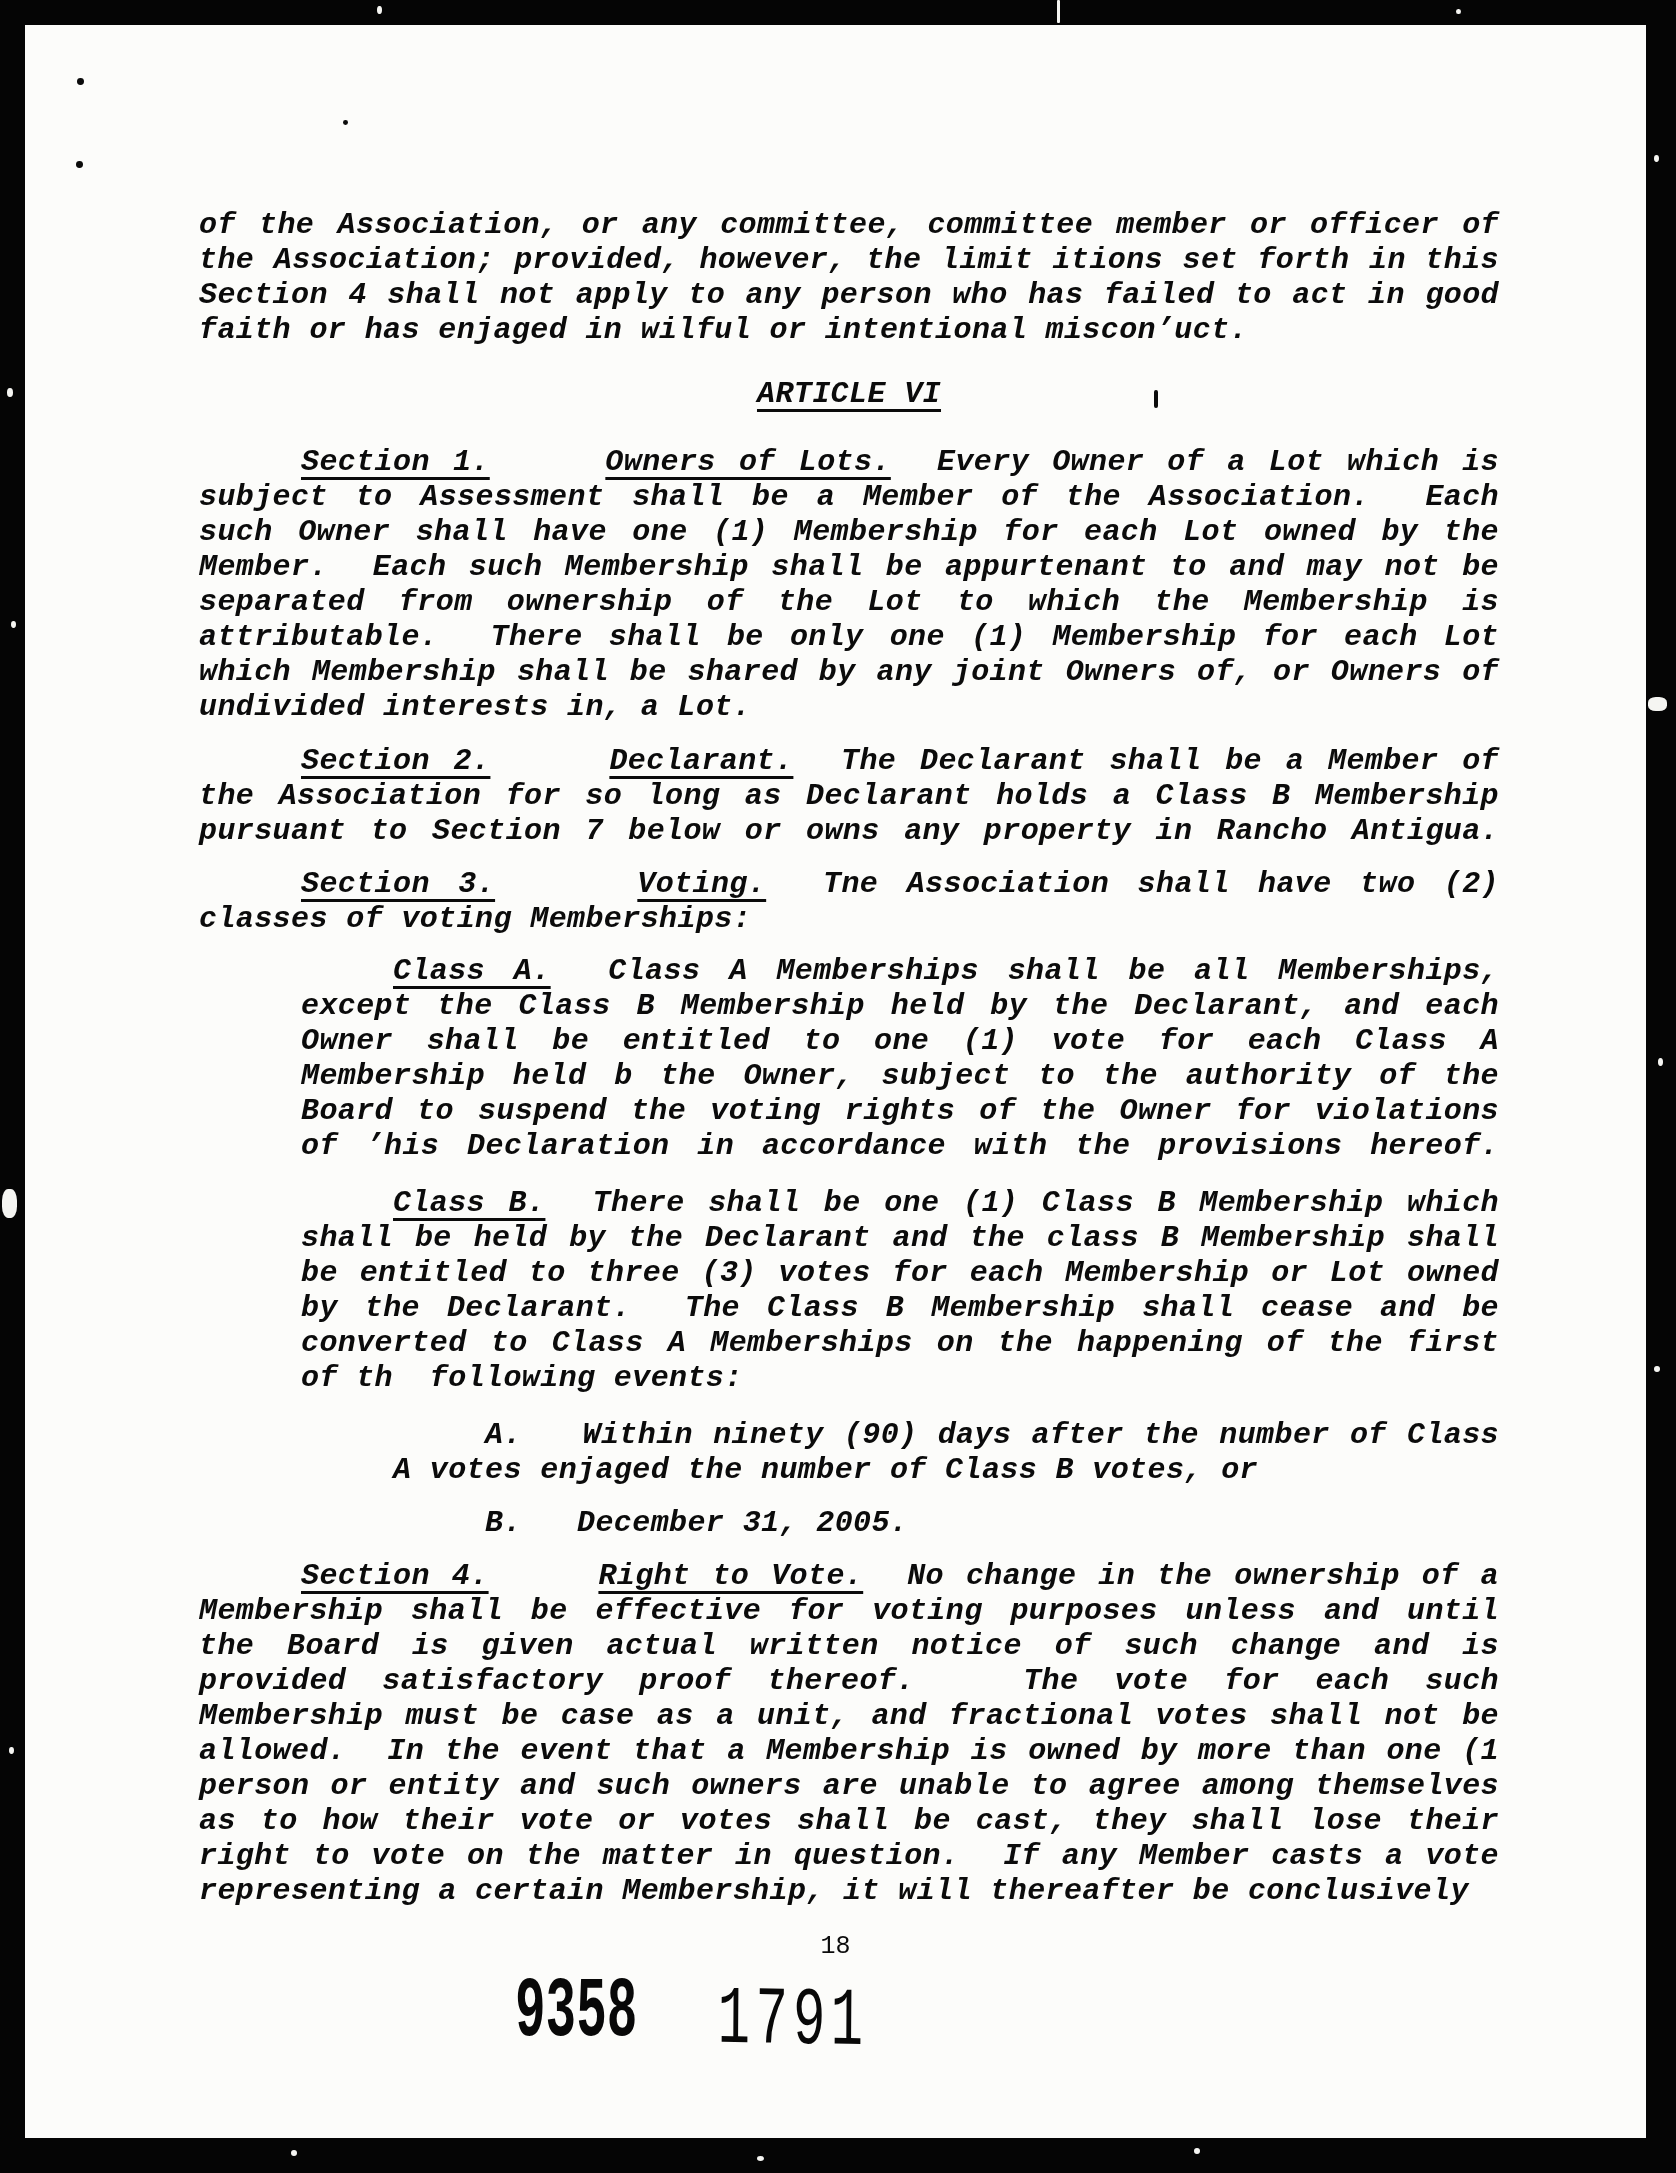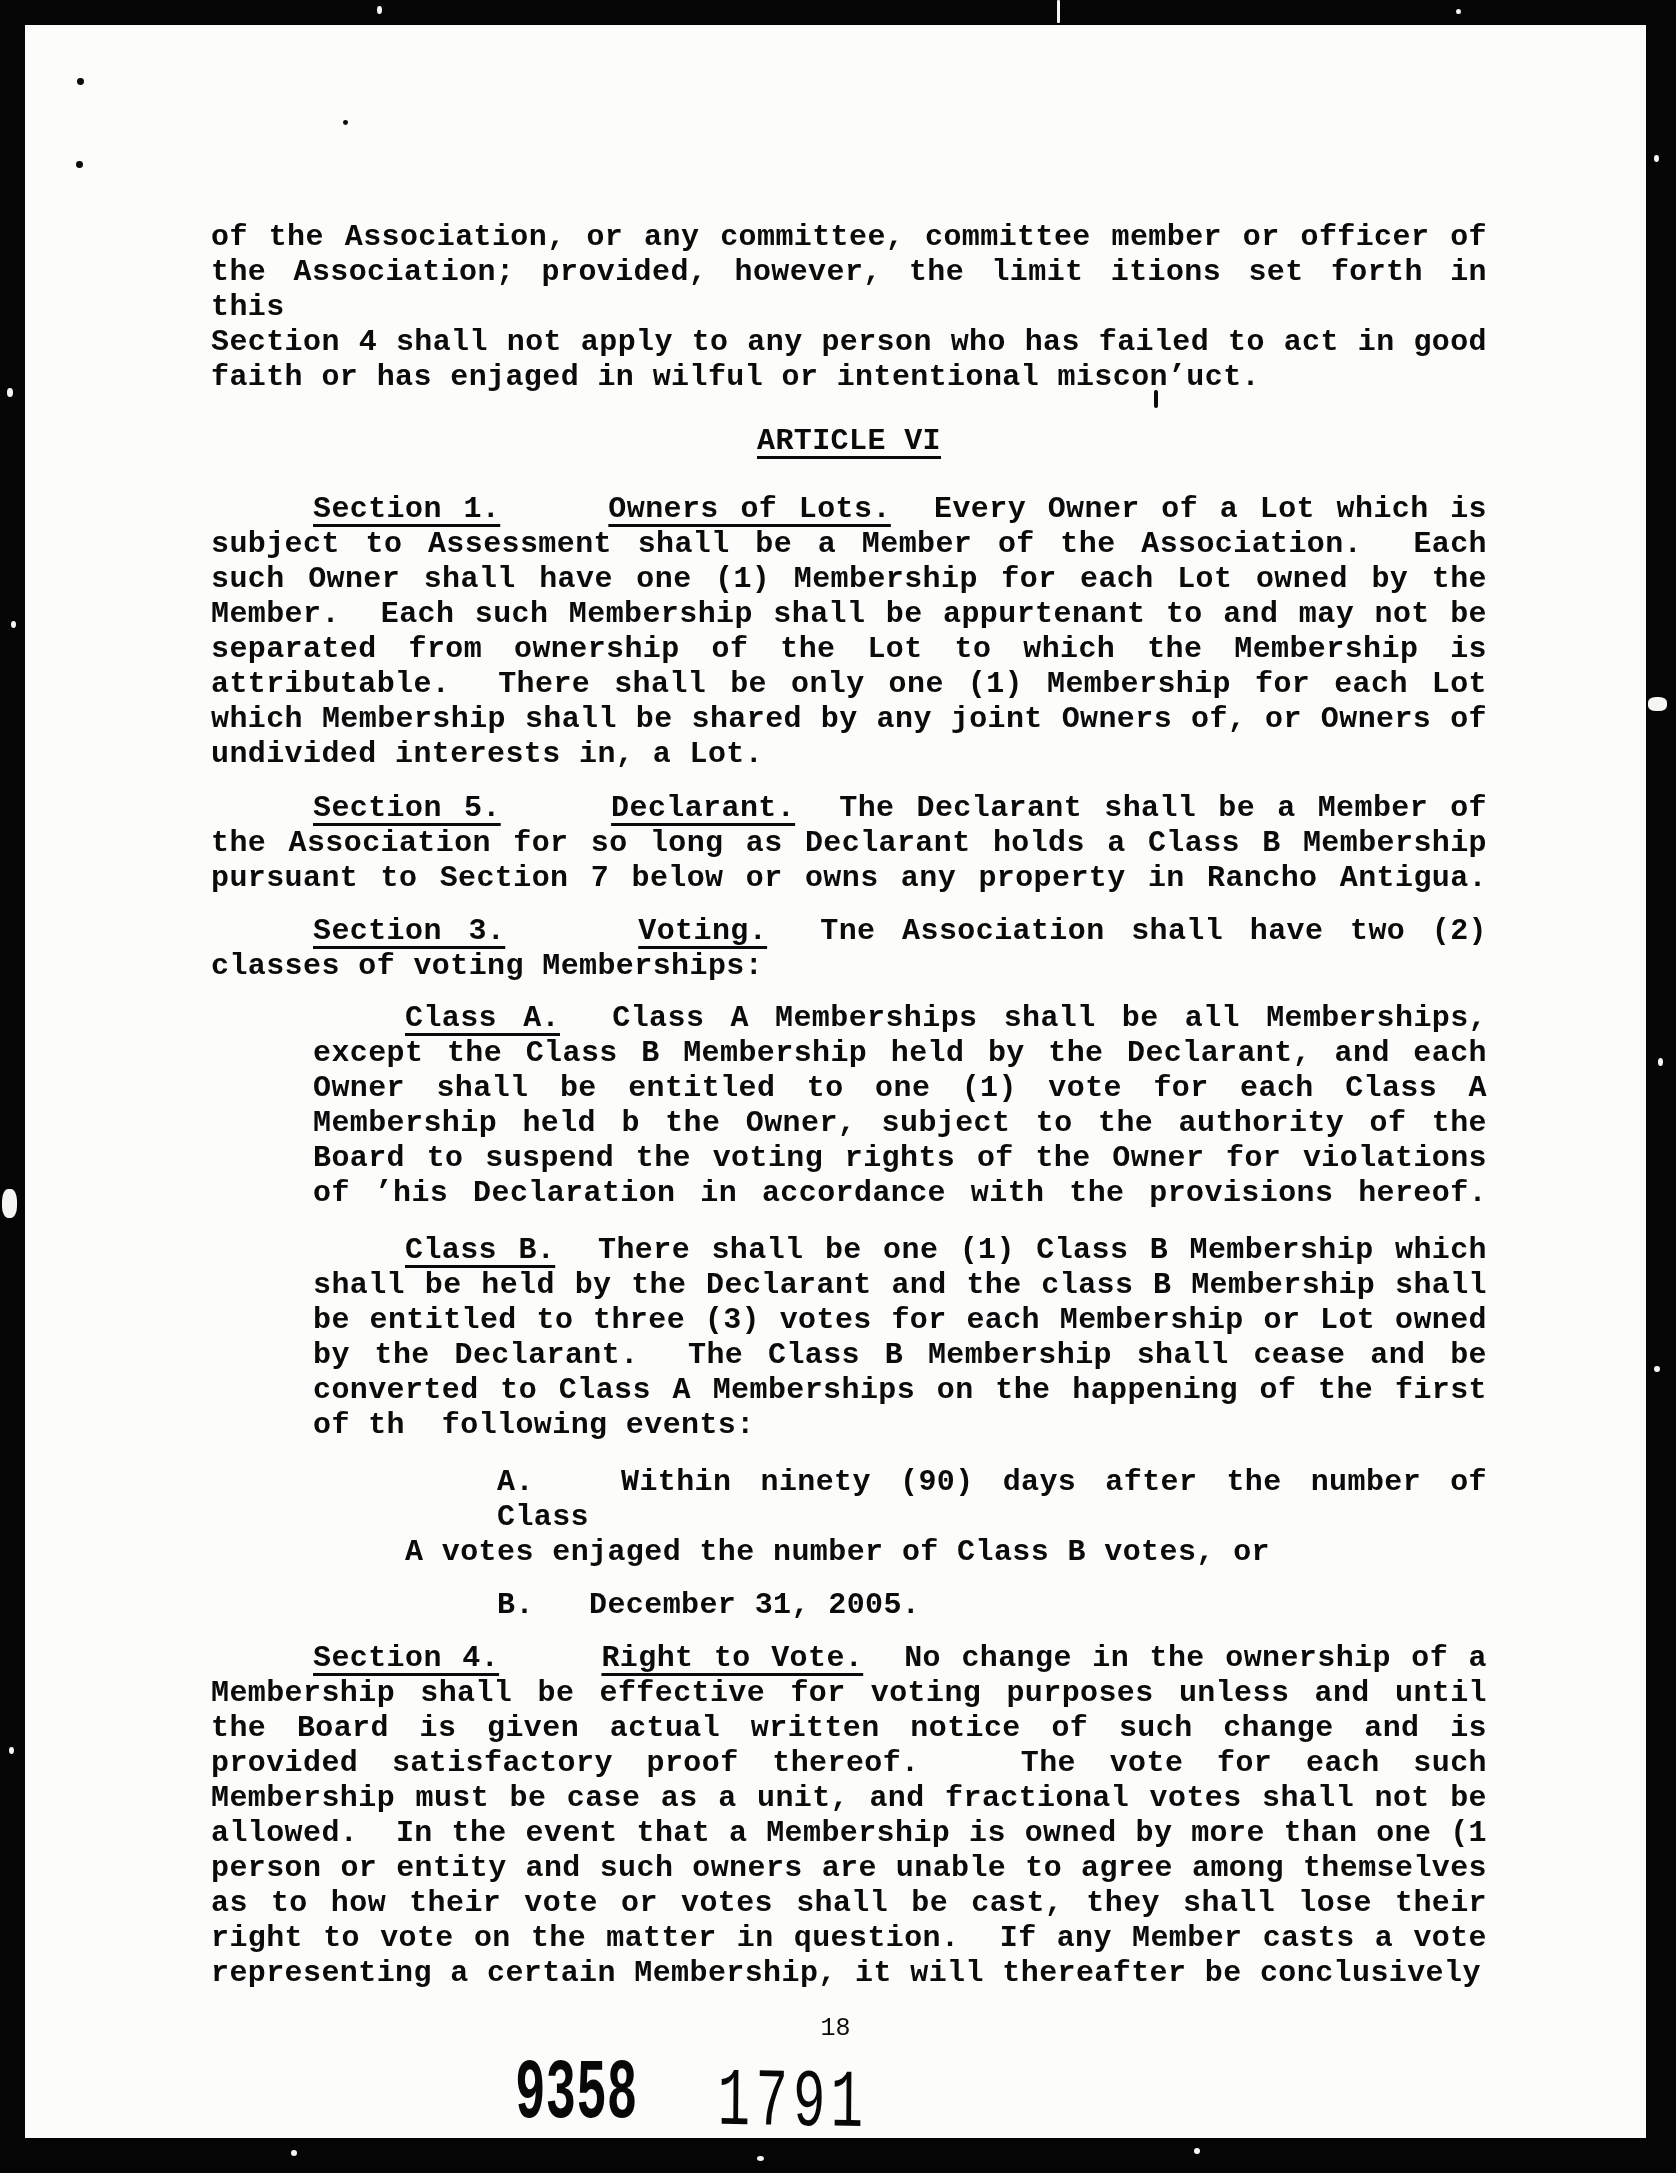--- a/index.html
+++ b/index.html
@@ -10,21 +10,21 @@
   .line{font-size:30px;line-height:35px;font-weight:700;letter-spacing:0.4px;color:#0b0b0b;}
   .jus{text-align:justify;text-align-last:justify;}
   .ind-body{margin-left:0;}
   .ind-s1{margin-left:102px;}
   .ind-cls{margin-left:102px;}
   .ind-clsf{margin-left:194px;}
   .ind-item{margin-left:194px;}
   .ind-itemf{margin-left:286px;}
   .center{text-align:center;}
   .u{text-decoration:underline;text-decoration-thickness:3.4px;text-underline-offset:6.8px;}
-  .block{margin:12px;}
+  .block{margin:0;font-style:italic;}
   .intro-paragraph{margin-bottom:29px;}
   .article-heading{margin-bottom:33px;}
   .article-subheading{margin-bottom:25px;}
   .section-1{margin-bottom:19.4px;}
   .section-2{margin-bottom:17.5px;}
   .section-3{margin-bottom:17.5px;}
   .class-a{margin-bottom:21.3px;}
   .class-b{margin-bottom:22px;}
   .item-a{margin-bottom:18.4px;}
   .item-b{margin-bottom:17.5px;}
@@ -63,21 +63,21 @@
           <div class="line ind-s1 jus"><span class="u">Section 1.</span><span>&nbsp;&nbsp;&nbsp;&nbsp;&nbsp;</span><span class="u">Owners of Lots.</span><span>&nbsp; Every Owner of a Lot which is</span></div>
           <div class="line ind-body jus"><span>subject to Assessment shall be a Member of the Association.&nbsp; Each</span></div>
           <div class="line ind-body jus"><span>such Owner shall have one (1) Membership for each Lot owned by the</span></div>
           <div class="line ind-body jus"><span>Member.&nbsp; Each such Membership shall be appurtenant to and may not be</span></div>
           <div class="line ind-body jus"><span>separated from ownership of the Lot to which the Membership is</span></div>
           <div class="line ind-body jus"><span>attributable.&nbsp; There shall be only one (1) Membership for each Lot</span></div>
           <div class="line ind-body jus"><span>which Membership shall be shared by any joint Owners of, or Owners of</span></div>
           <div class="line ind-body"><span>undivided interests in, a Lot.</span></div>
         </div>
         <div class="block section-2">
-          <div class="line ind-s1 jus"><span class="u">Section 5.</span><span>&nbsp;&nbsp;&nbsp;&nbsp;&nbsp;</span><span class="u">Declarant.</span><span>&nbsp; The Declarant shall be a Member of</span></div>
+          <div class="line ind-s1 jus"><span class="u">Section 2.</span><span>&nbsp;&nbsp;&nbsp;&nbsp;&nbsp;</span><span class="u">Declarant.</span><span>&nbsp; The Declarant shall be a Member of</span></div>
           <div class="line ind-body jus"><span>the Association for so long as Declarant holds a Class B Membership</span></div>
           <div class="line ind-body jus"><span>pursuant to Section 7 below or owns any property in Rancho Antigua.</span></div>
         </div>
         <div class="block section-3">
           <div class="line ind-s1 jus"><span class="u">Section 3.</span><span>&nbsp;&nbsp;&nbsp;&nbsp;&nbsp;</span><span class="u">Voting.</span><span>&nbsp; Tne Association shall have two (2)</span></div>
           <div class="line ind-body"><span>classes of voting Memberships:</span></div>
         </div>
         <div class="block class-a">
           <div class="line ind-clsf jus"><span class="u">Class A.</span><span>&nbsp; Class A Memberships shall be all Memberships,</span></div>
           <div class="line ind-cls jus"><span>except the Class B Membership held by the Declarant, and each</span></div>

